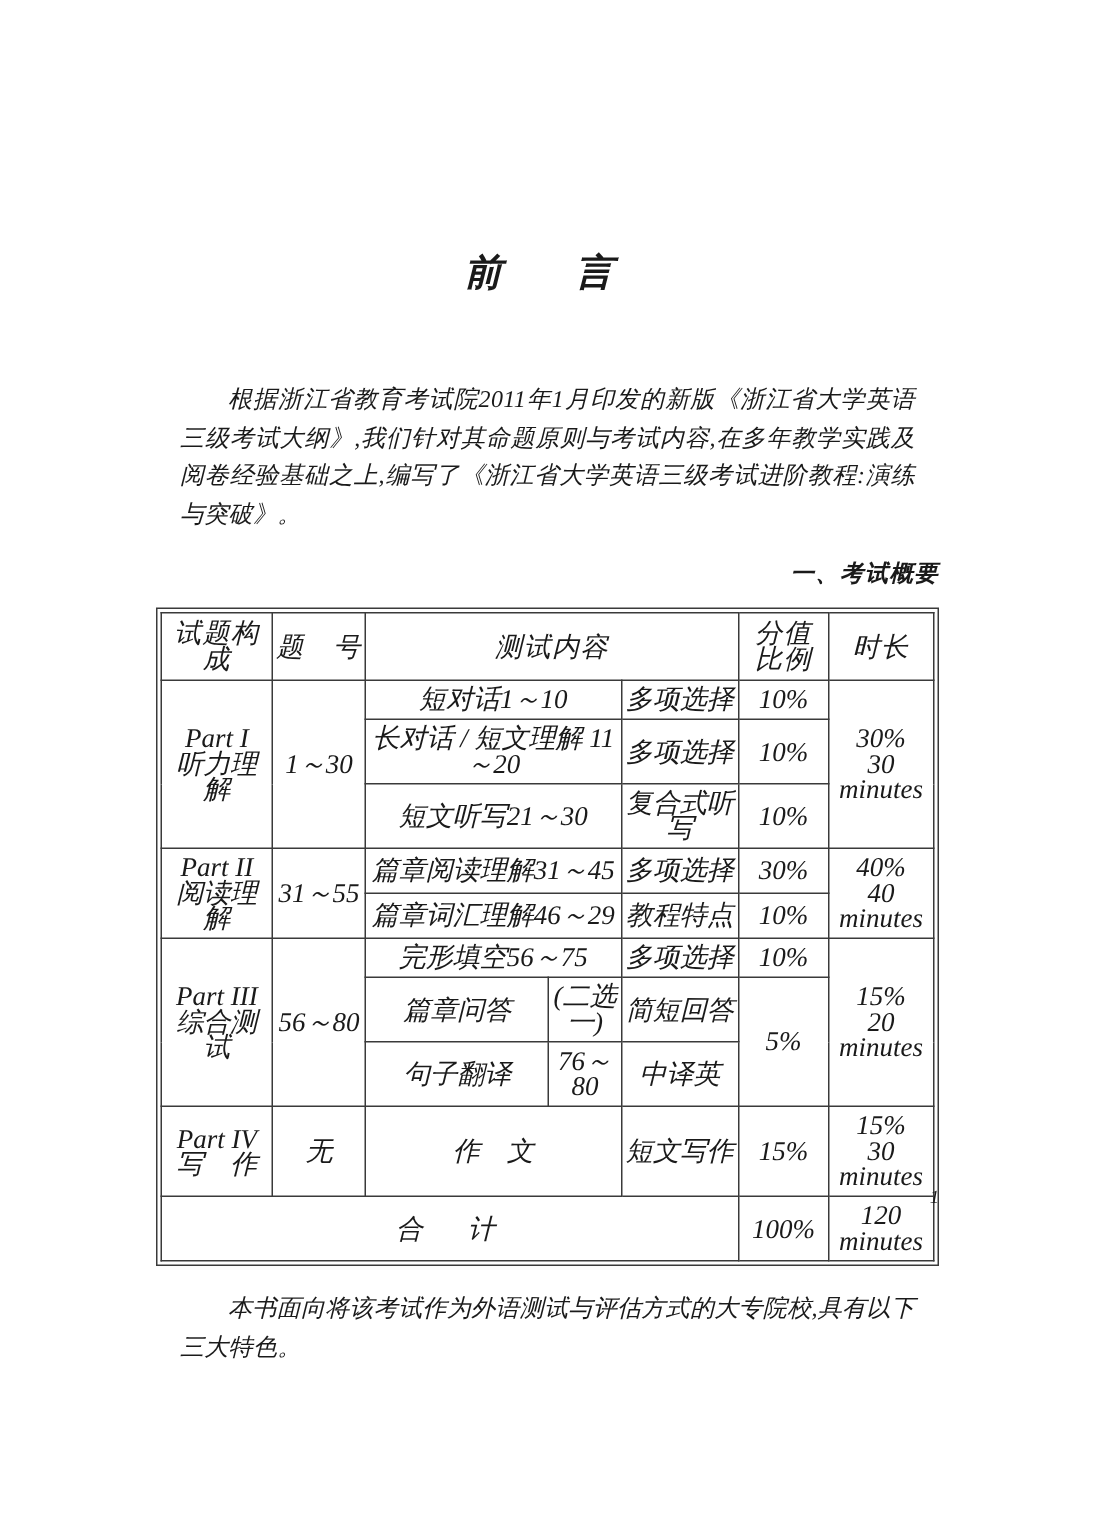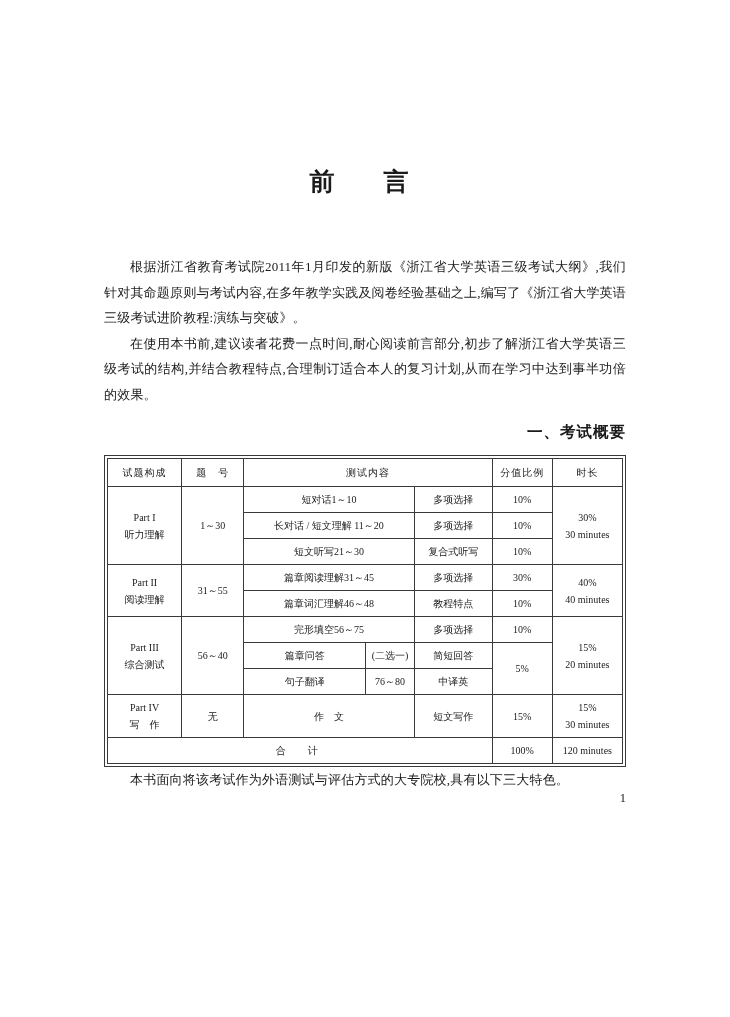--- a/index.html
+++ b/index.html
@@ -15,35 +15,36 @@
     position: relative;
     overflow: hidden;
   }
   .page {
     position: absolute;
     left: 0; top: 0;
     width: 730px;
     height: 858px;
     box-sizing: border-box;
     padding: 0 104px;
+    font-style: italic;
   }
   .title {
     text-align: center;
     font-size: 25px;
     font-weight: bold;
     letter-spacing: 12px;
     margin-top: 165px;
     margin-bottom: 0;
     font-family: "Liberation Serif", "DejaVu Serif", serif;
   }
   p.para {
-    font-size: 13px;
+    font-size: 16px;
     line-height: 25.5px;
     text-indent: 2em;
-    margin: 0;
+    margin: 16px;
     text-align: justify;
     letter-spacing: 0.2px;
   }
   .para-block {
     margin-top: 56px;
   }
   .para + .para {
     margin-top: 0;
   }
   h2.section {
@@ -53,21 +54,21 @@
     text-indent: 1.2em;
     letter-spacing: 1px;
     text-align: right;
   }
   .section-gap-top { margin-top: 18px; }
 
   table.exam {
     border-collapse: collapse;
     width: 100%;
     margin-top: 12px;
-    font-size: 10px;
+    font-size: 18px;
     table-layout: fixed;
   }
   table.exam td, table.exam th {
     border: 1px solid #3a3a3a;
     text-align: center;
     vertical-align: middle;
     padding: 4px 2px;
     font-weight: normal;
     line-height: 17px;
   }
@@ -97,21 +98,20 @@
 </style>
 </head>
 <body>
 
 <div class="page">
 
   <div class="title">前　言</div>
 
   <div class="para-block">
     <p class="para">根据浙江省教育考试院2011年1月印发的新版《浙江省大学英语三级考试大纲》,我们针对其命题原则与考试内容,在多年教学实践及阅卷经验基础之上,编写了《浙江省大学英语三级考试进阶教程:演练与突破》。</p>
-    <p class="para">在使用本书前,建议读者花费一点时间,耐心阅读前言部分,初步了解浙江省大学英语三级考试的结构,并结合教程特点,合理制订适合本人的复习计划,从而在学习中达到事半功倍的效果。</p>
   </div>
 
   <h2 class="section section-gap-top">一、考试概要</h2>
 
   <div class="outer-frame">
   <table class="exam">
     <colgroup>
       <col style="width:74px">
       <col style="width:62px">
       <col style="width:122px">
@@ -164,31 +164,31 @@
         <td rowspan="2">31～55</td>
         <td colspan="2">篇章阅读理解31～45</td>
         <td>多项选择</td>
         <td>30%</td>
         <td rowspan="2" class="two-line">
           <span>40%</span>
           <span>40 minutes</span>
         </td>
       </tr>
       <tr>
-        <td colspan="2">篇章词汇理解46～48</td>
+        <td colspan="2">篇章词汇理解46～29</td>
         <td>教程特点</td>
         <td>10%</td>
       </tr>
 
       <tr>
         <td rowspan="3" class="two-line">
           <span>Part III</span>
           <span>综合测试</span>
         </td>
-        <td rowspan="3">56～40</td>
+        <td rowspan="3">56～80</td>
         <td colspan="2">完形填空56～75</td>
         <td>多项选择</td>
         <td>10%</td>
         <td rowspan="3" class="two-line">
           <span>15%</span>
           <span>20 minutes</span>
         </td>
       </tr>
       <tr>
         <td>篇章问答</td>

